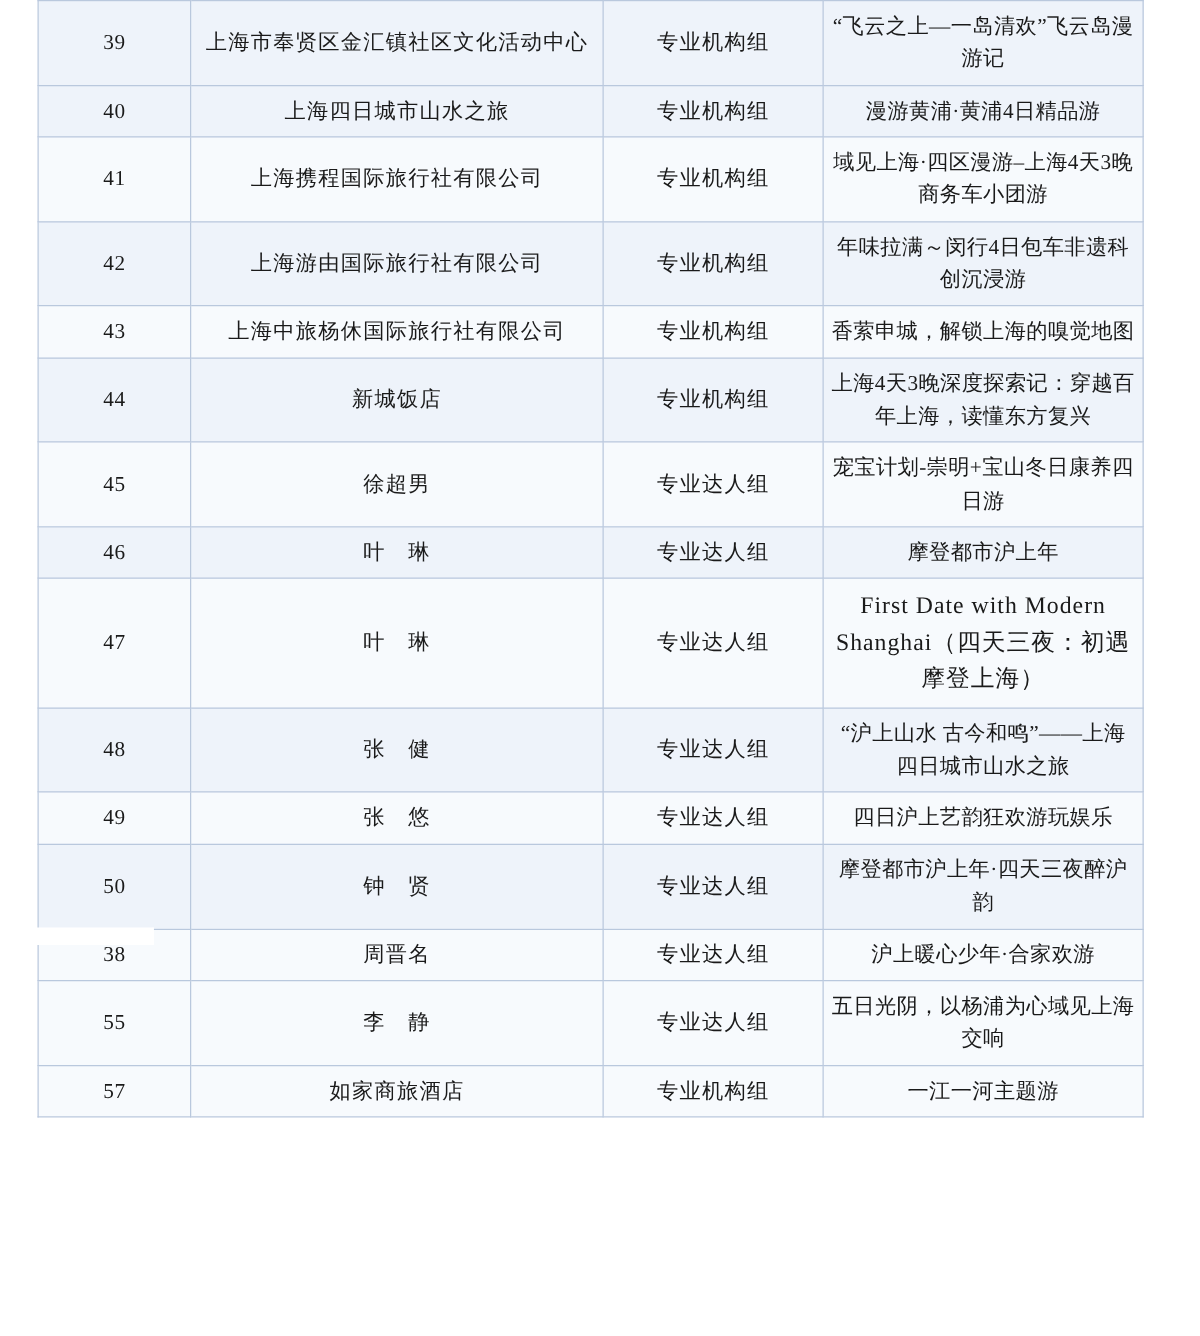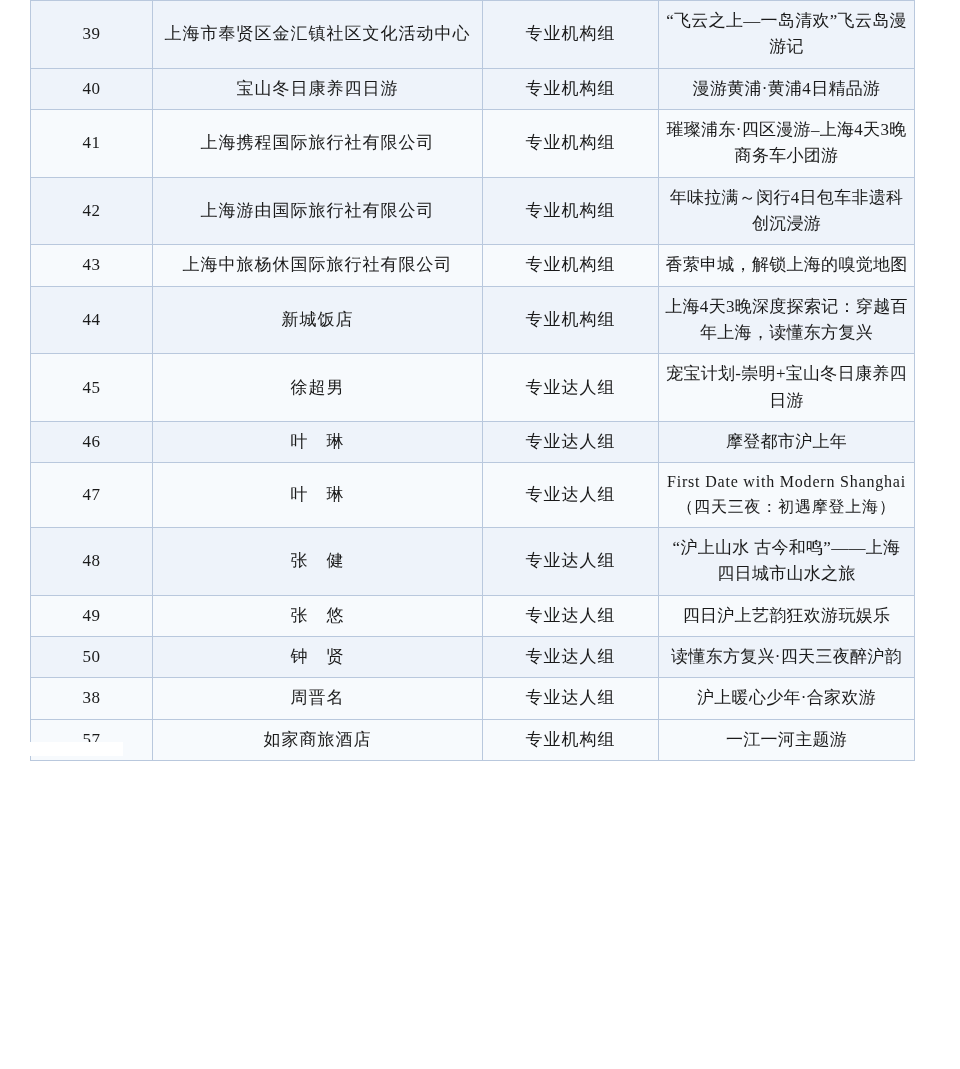--- a/index.html
+++ b/index.html
@@ -55,21 +55,21 @@
   td.group {
     font-size: 17px;
     letter-spacing: 1px;
     white-space: nowrap;
   }
   td.title {
     font-size: 16px;
     letter-spacing: 0.3px;
   }
   td.title.latin {
-    font-size: 16px;
+    font-size: 19px;
     letter-spacing: 0.8px;
   }
   
   .notch {
     position: absolute;
     left: 0;
     top: 742px;
     width: 122px;
     height: 14px;
     background: #ffffff;
@@ -89,29 +89,29 @@
     </colgroup>
     <tbody>
       <tr class="band-a">
         <td class="rank">39</td>
         <td class="name">上海市奉贤区金汇镇社区文化活动中心</td>
         <td class="group">专业机构组</td>
         <td class="title">“飞云之上—一岛清欢”飞云岛漫游记</td>
       </tr>
       <tr class="band-a">
         <td class="rank">40</td>
-        <td class="name">宝山冬日康养四日游</td>
+        <td class="name">上海四日城市山水之旅</td>
         <td class="group">专业机构组</td>
         <td class="title">漫游黄浦·黄浦4日精品游</td>
       </tr>
       <tr class="band-b">
         <td class="rank">41</td>
         <td class="name">上海携程国际旅行社有限公司</td>
         <td class="group">专业机构组</td>
-        <td class="title">璀璨浦东·四区漫游–上海4天3晚商务车小团游</td>
+        <td class="title">域见上海·四区漫游–上海4天3晚商务车小团游</td>
       </tr>
       <tr class="band-a">
         <td class="rank">42</td>
         <td class="name">上海游由国际旅行社有限公司</td>
         <td class="group">专业机构组</td>
         <td class="title">年味拉满～闵行4日包车非遗科创沉浸游</td>
       </tr>
       <tr class="band-b">
         <td class="rank">43</td>
         <td class="name">上海中旅杨休国际旅行社有限公司</td>
@@ -151,27 +151,33 @@
       <tr class="band-b">
         <td class="rank">49</td>
         <td class="name">张　悠</td>
         <td class="group">专业达人组</td>
         <td class="title">四日沪上艺韵狂欢游玩娱乐</td>
       </tr>
       <tr class="band-a">
         <td class="rank">50</td>
         <td class="name">钟　贤</td>
         <td class="group">专业达人组</td>
-        <td class="title">读懂东方复兴·四天三夜醉沪韵</td>
+        <td class="title">摩登都市沪上年·四天三夜醉沪韵</td>
       </tr>
       <tr class="band-b">
         <td class="rank">38</td>
         <td class="name">周晋名</td>
         <td class="group">专业达人组</td>
         <td class="title">沪上暖心少年·合家欢游</td>
+      </tr>
+      <tr class="band-b">
+        <td class="rank">55</td>
+        <td class="name">李　静</td>
+        <td class="group">专业达人组</td>
+        <td class="title">五日光阴，以杨浦为心域见上海交响</td>
       </tr>
       <tr class="band-b">
         <td class="rank">57</td>
         <td class="name">如家商旅酒店</td>
         <td class="group">专业机构组</td>
         <td class="title">一江一河主题游</td>
       </tr>
 
     </tbody>
   </table>

